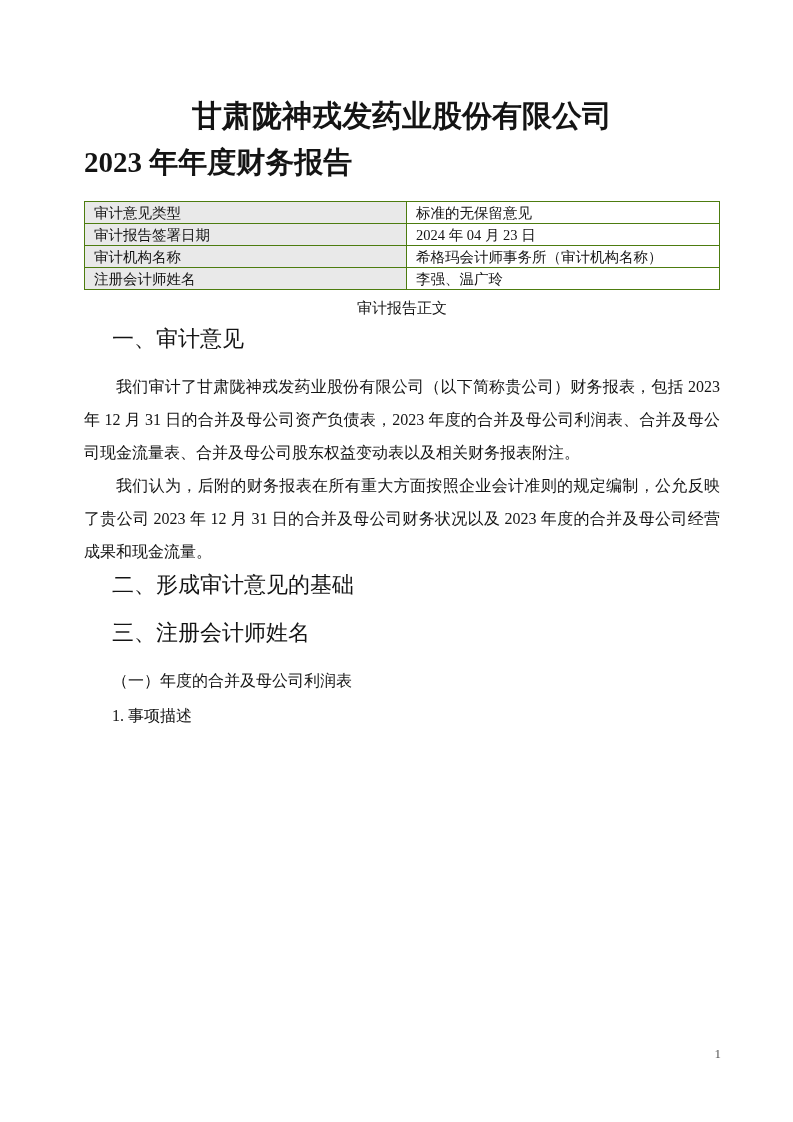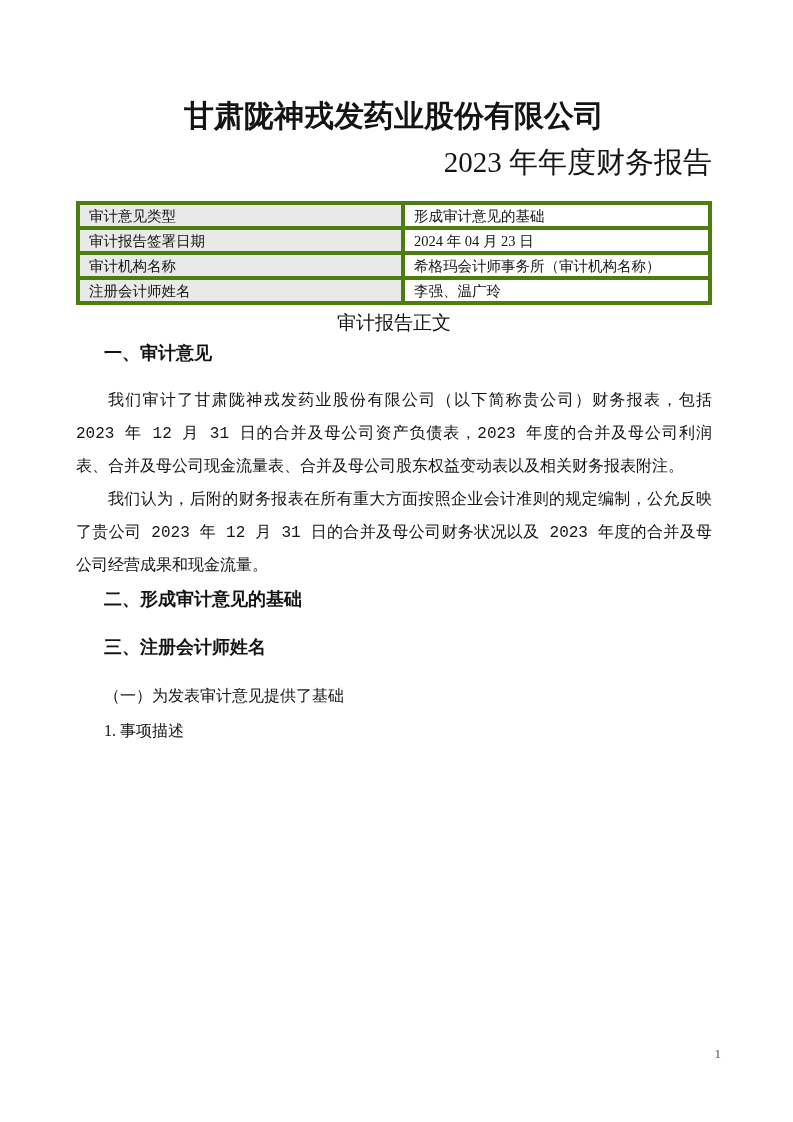--- a/index.html
+++ b/index.html
@@ -4,57 +4,57 @@
 <style>
   html,body { margin:0; padding:0; background:#ffffff; }
   .page {
     position:relative;
     width:793px; height:1122px;
     background:#ffffff;
     overflow:hidden;
     font-family:"Liberation Serif","DejaVu Serif",serif;
     color:#141414;
   }
-  .content { position:absolute; left:76px; top:0; width:636px; }
+  .content { position:absolute; left:84px; top:0; width:636px; }
 
   .doc-title   { margin:92px 0 0 0; font-size:30px; font-weight:700; text-align:center; line-height:47px; }
-  .doc-subtitle{ margin:0;          font-size:29px; font-weight:400; text-align:right; line-height:47px; }
+  .doc-subtitle{ margin:0;          font-size:29px; font-weight:700; text-align:left; line-height:47px; }
 
   .h1 { margin:13px 0 0 28px; font-size:17px; font-weight:700; line-height:24px; }
 
   table.audit { width:100%; border-collapse:collapse; margin-top:15px; font-size:14.5px; table-layout:fixed; }
-  table.audit td { border:4px solid #4d7c0f; height:21px; line-height:20px; padding:0 9px; overflow:hidden; white-space:nowrap; }
+  table.audit td { border:1px solid #4d7c0f; height:21px; line-height:20px; padding:0 9px; overflow:hidden; white-space:nowrap; }
   table.audit td.lbl { width:303px; background:#e9e9e9; }
 
-  .caption { margin-top:7px; font-size:19px; line-height:22px; text-align:center; }
+  .caption { margin-top:7px; font-size:15px; line-height:22px; text-align:center; }
 
-  .bh { margin:0 0 15px 28px; font-size:18px; font-weight:700; line-height:33px; }
+  .bh { margin:0 0 15px 28px; font-size:22px; font-weight:400; line-height:33px; }
   .bh.first { margin-top:3px; }
 
-  p.bodytext { margin:0; font-size:16px; line-height:33px; text-align:justify; text-indent:32px;font-family:Liberation Mono, monospace; }
+  p.bodytext { margin:0; font-size:16px; line-height:33px; text-align:justify; text-indent:32px; }
 
   .subline { margin:2px 0 0 0; font-size:16px; line-height:33px; text-indent:28px; }
 
   .page-num { position:absolute; right:72px; bottom:60px; font-size:13px; color:#555555; }
 </style>
 </head>
 <body>
 
 <div class="page">
   <div class="content">
 
     <div class="doc-title">甘肃陇神戎发药业股份有限公司</div>
     <div class="doc-subtitle">2023 年年度财务报告</div>
 
 
     <table class="audit">
       <tbody>
         <tr>
           <td class="lbl">审计意见类型</td>
-          <td class="val">形成审计意见的基础</td>
+          <td class="val">标准的无保留意见</td>
         </tr>
         <tr>
           <td class="lbl">审计报告签署日期</td>
           <td class="val">2024 年 04 月 23 日</td>
         </tr>
         <tr>
           <td class="lbl">审计机构名称</td>
           <td class="val">希格玛会计师事务所（审计机构名称）</td>
         </tr>
         <tr>
@@ -71,20 +71,20 @@
     <p class="bodytext">我们审计了甘肃陇神戎发药业股份有限公司（以下简称贵公司）财务报表，包括 2023 年 12 月 31 日的合并及母公司资产负债表，2023 年度的合并及母公司利润表、合并及母公司现金流量表、合并及母公司股东权益变动表以及相关财务报表附注。</p>
 
     <p class="bodytext">我们认为，后附的财务报表在所有重大方面按照企业会计准则的规定编制，公允反映了贵公司 2023 年 12 月 31 日的合并及母公司财务状况以及 2023 年度的合并及母公司经营成果和现金流量。</p>
 
     <div class="bh">二、形成审计意见的基础</div>
 
 
     <div class="bh">三、注册会计师姓名</div>
 
 
-    <div class="subline">（一）为发表审计意见提供了基础</div>
+    <div class="subline">（一）年度的合并及母公司利润表</div>
 
     <div class="subline">1. 事项描述</div>
 
   </div>
 
   <div class="page-num">1</div>
 </div>
 
 </body></html>

